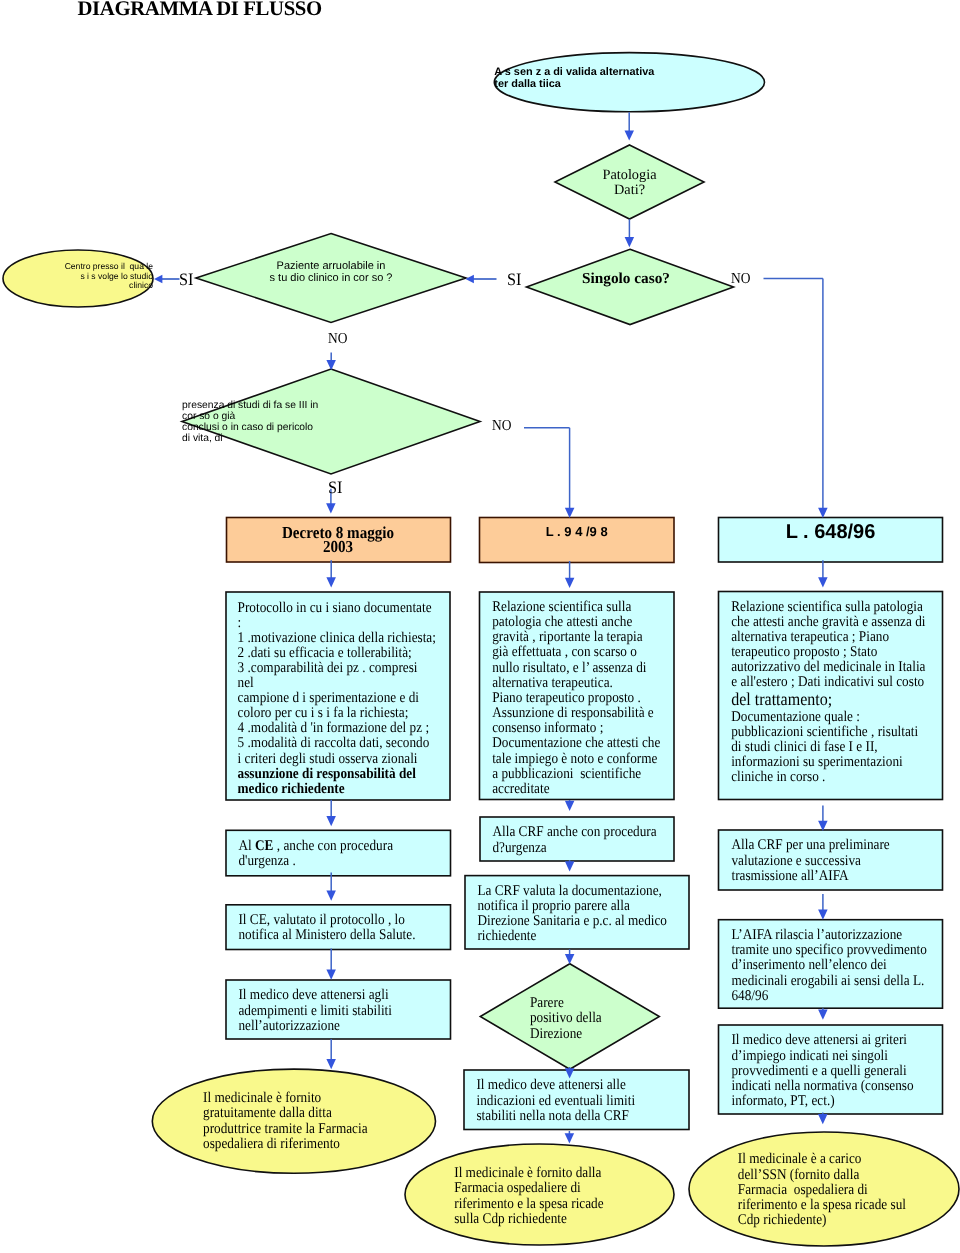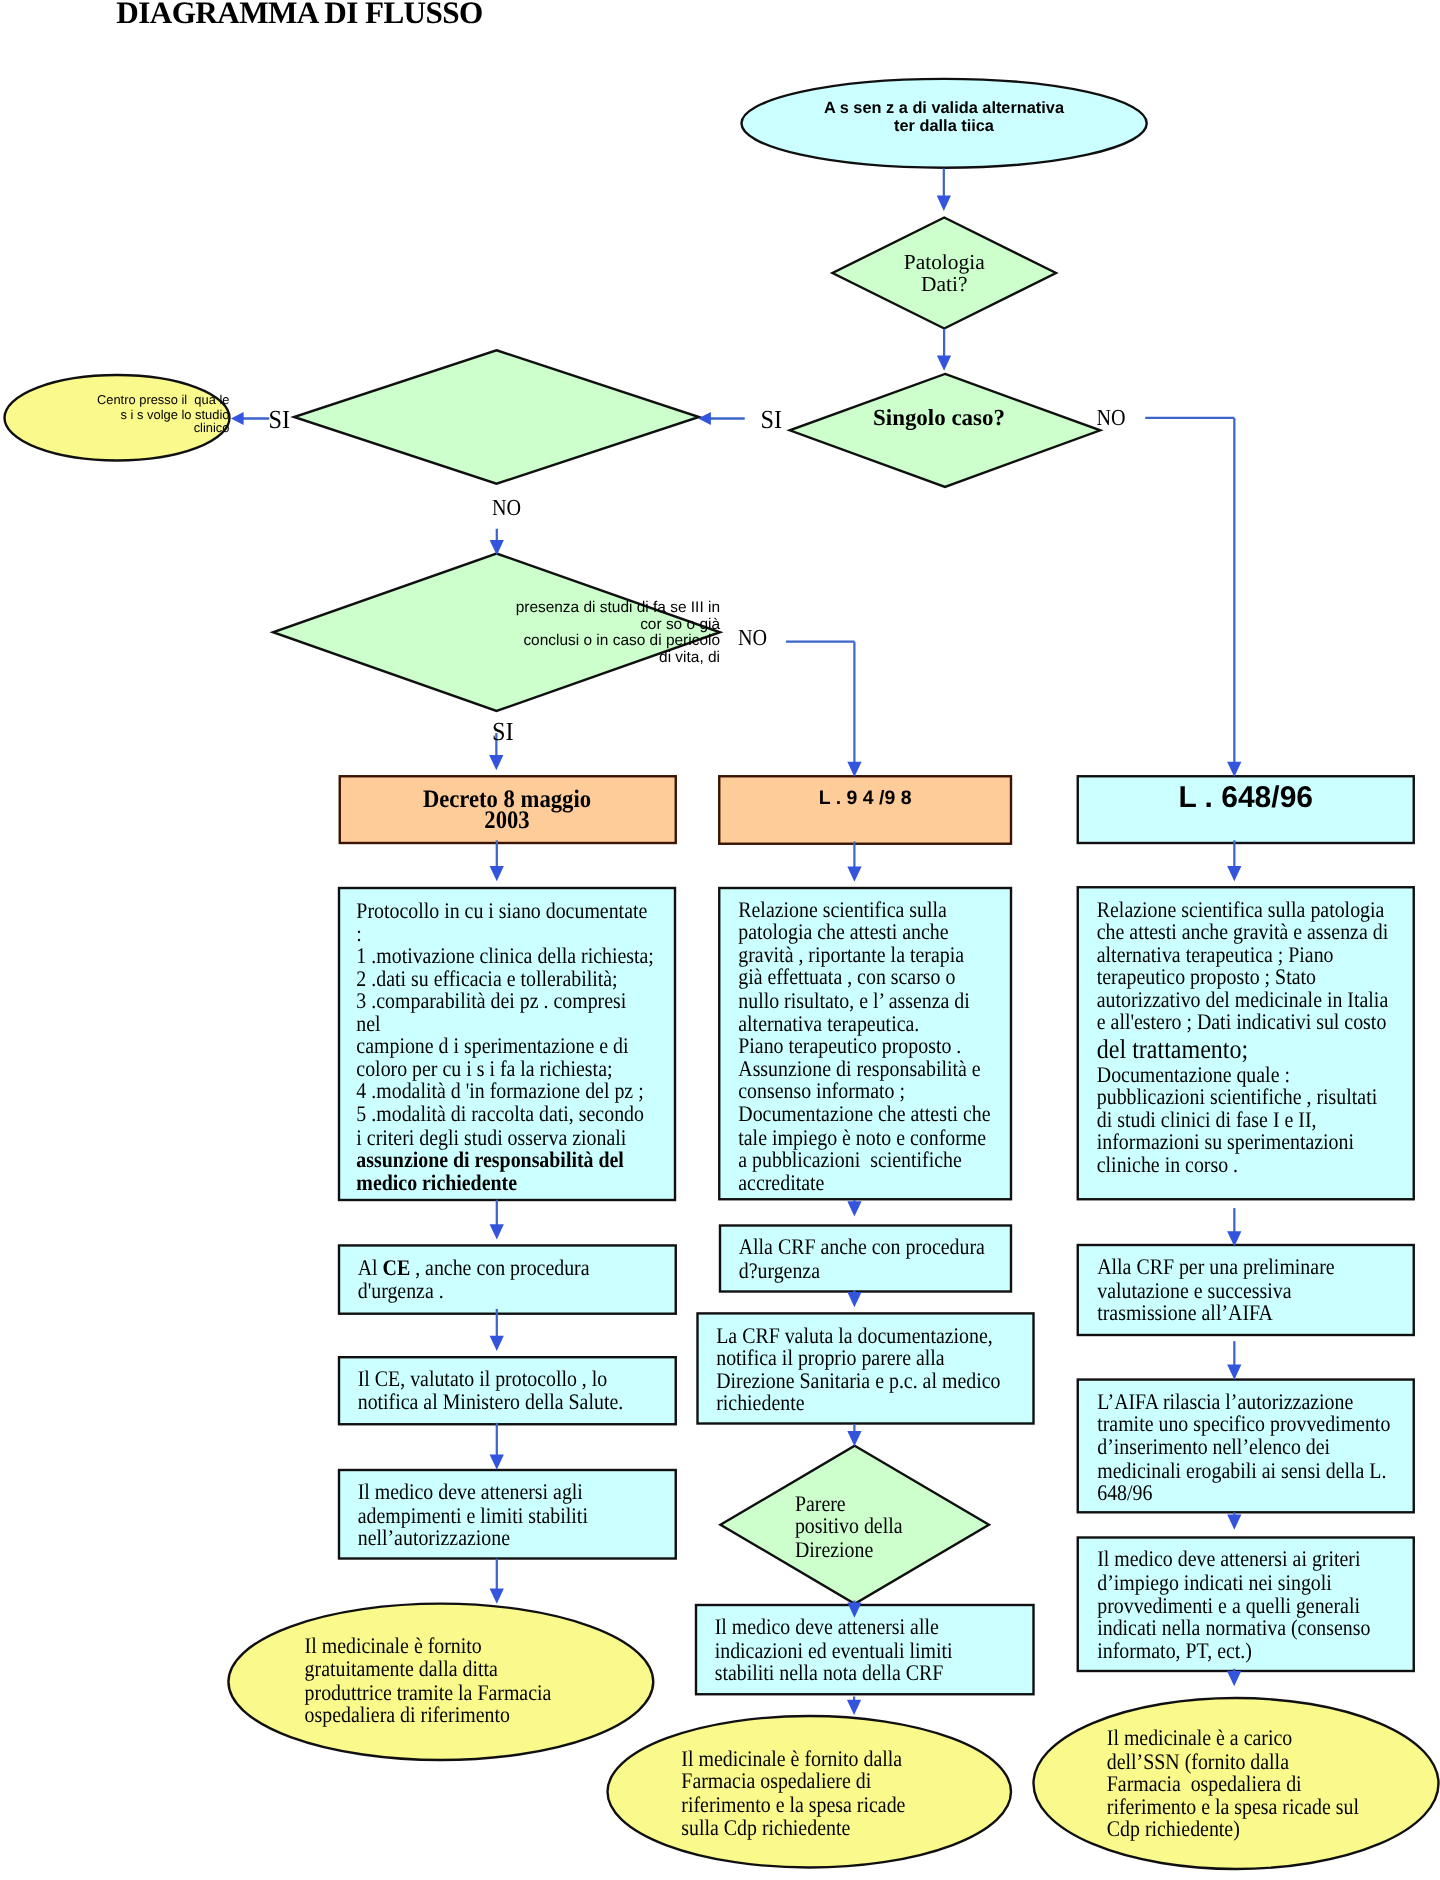--- a/index.html
+++ b/index.html
@@ -92,37 +92,41 @@
   <polygon points="818.1,577.3 827.6,577.3 822.9,587.5" fill="#3355DD"></polygon>
   <line x1="822.9" y1="805.4" x2="822.9" y2="821.8" stroke="#3D64C8" stroke-width="1.5"></line>
   <polygon points="818.1,820.8 827.6,820.8 822.9,831.0" fill="#3355DD"></polygon>
   <line x1="822.9" y1="894.1" x2="822.9" y2="910.6" stroke="#3D64C8" stroke-width="1.5"></line>
   <polygon points="818.1,909.6 827.6,909.6 822.9,919.8" fill="#3355DD"></polygon>
   <line x1="822.9" y1="1008.2" x2="822.9" y2="1010.6" stroke="#3D64C8" stroke-width="1.5"></line>
   <polygon points="818.1,1009.6 827.6,1009.6 822.9,1019.8" fill="#3355DD"></polygon>
   <line x1="822.8" y1="1112.5" x2="822.8" y2="1115.0" stroke="#3D64C8" stroke-width="1.5"></line>
   <polygon points="818.0,1114.0 827.5,1114.0 822.8,1124.2" fill="#3355DD"></polygon>
   </svg>
-<div class="txt f-sans" style="left:494.3px;top:65.9px;width:270.1px;font-size:10.9px;line-height:12.4px;font-weight:700;text-align:center;">
+<div class="txt f-sans" style="left:494.3px;top:65.9px;width:270.1px;font-size:10.9px;line-height:12.4px;font-weight:700;">
   <div class="ln">A s sen z a di valida alternativa</div>
   <div class="ln">ter dalla tiica</div>
 </div>
 <div class="txt f-serif" style="left:555.0px;top:168.0px;width:149.0px;font-size:14.3px;line-height:15.3px;font-weight:400;text-align:center;">
   <div class="ln">Patologia</div>
   <div class="ln">Dati?</div>
 </div>
 <div class="txt f-serif" style="left:522.5px;top:269.9px;width:207.0px;font-size:15.3px;line-height:17.0px;font-weight:700;text-align:center;">
   <div class="ln">Singolo caso?</div>
+</div>
+<div class="txt f-sans" style="left:196.0px;top:259.8px;width:270.0px;font-size:11.0px;line-height:12.3px;font-weight:400;text-align:center;">
+  <div class="ln">Paziente arruolabile in</div>
+  <div class="ln">s tu dio clinico in cor so ?</div>
 </div>
 <div class="txt f-sans" style="left:3.0px;top:262.3px;width:150.0px;font-size:8.6px;line-height:9.6px;font-weight:400;text-align:right;">
   <div class="ln">Centro presso il  qua le</div>
   <div class="ln">s i s volge lo studio</div>
   <div class="ln">clinico</div>
 </div>
-<div class="txt f-sans" style="left:182.0px;top:399.5px;width:298.0px;font-size:10.3px;line-height:11.1px;font-weight:400;text-align:right;">
+<div class="txt f-sans" style="left:182.0px;top:399.5px;width:298.0px;font-size:10.3px;line-height:11.1px;font-weight:400;text-align:left;">
   <div class="ln">presenza di studi di fa se III in</div>
   <div class="ln">cor so o già</div>
   <div class="ln">conclusi o in caso di pericolo</div>
   <div class="ln">di vita, di</div>
 </div>
 <div class="txt f-serif" style="left:226.0px;top:526.1px;width:224.0px;font-size:16.8px;line-height:14.2px;font-weight:700;text-align:center;transform:scaleX(0.9);transform-origin:center top;">
   <div class="ln">Decreto 8 maggio</div>
   <div class="ln">2003</div>
 </div>
 <div class="txt f-sans" style="left:479.5px;top:524.1px;width:194.5px;font-size:13px;line-height:16.0px;font-weight:700;text-align:center;">

